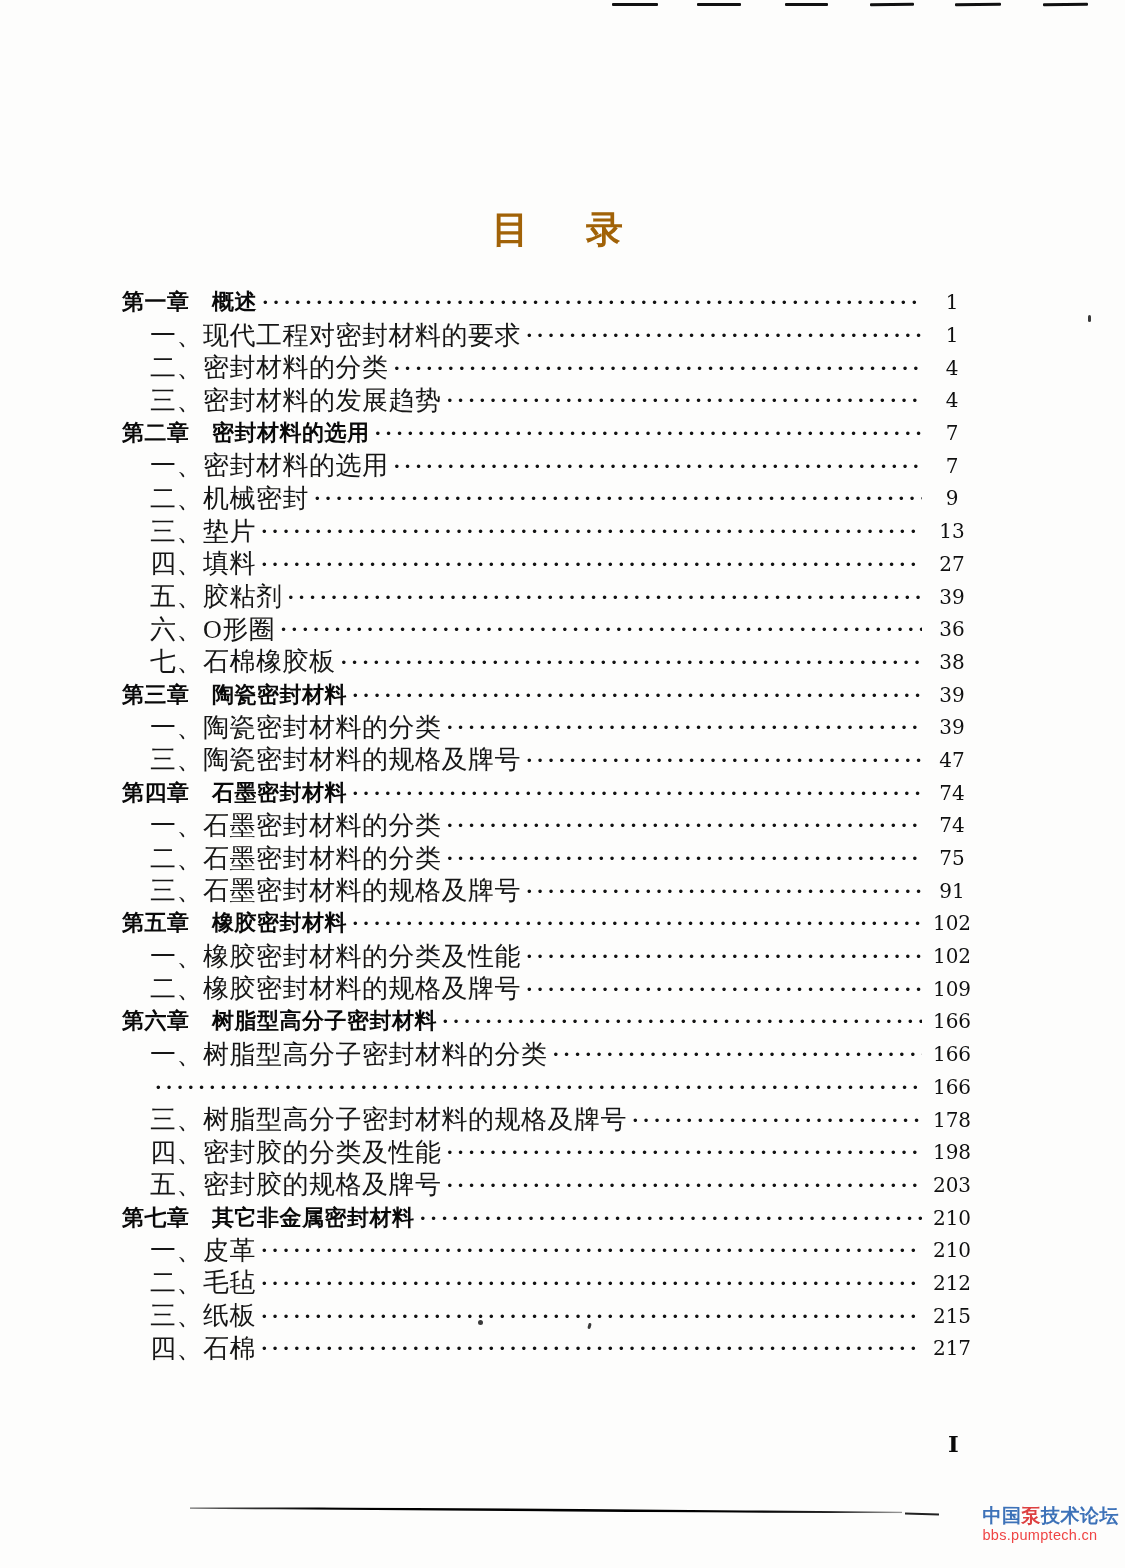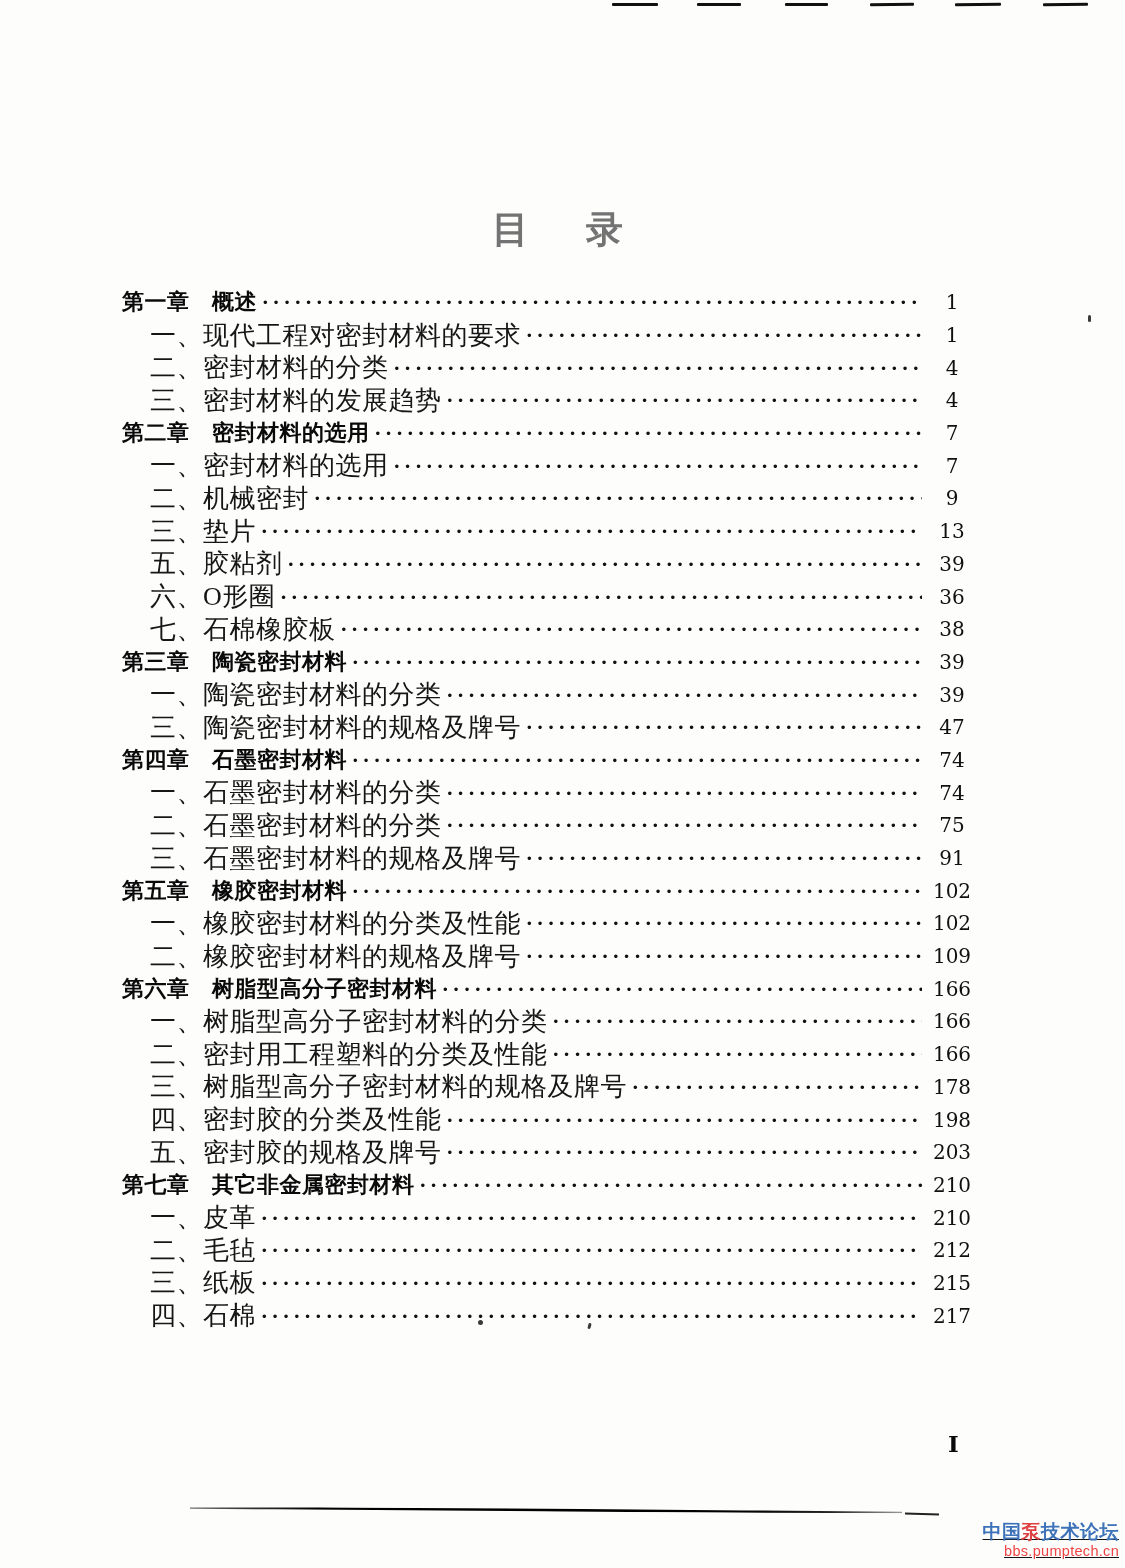--- a/index.html
+++ b/index.html
@@ -27,21 +27,21 @@
   }
   .bottom-line-tail{position:absolute;left:905px;top:1513px;width:34px;height:2px;background:#222;transform:rotate(2deg);}
   .speck{position:absolute;background:#3a3a3a;border-radius:50%;}
   .sp1{left:478px;top:1320px;width:5px;height:5px;}
   .sp2{left:588px;top:1323px;width:3px;height:6px;border-radius:2px;transform:rotate(15deg);}
   .sp3{left:1088px;top:315px;width:3px;height:7px;border-radius:2px;}
   
   .doc-title{
     position:absolute;top:205px;left:0;width:1125px;text-align:center;
     font-family:Liberation Mono, monospace;
-    font-weight:bold;font-size:37px;letter-spacing:10px;color:#737373;
+    font-weight:bold;font-size:37px;letter-spacing:10px;color:#a16207;
   }
   
   .toc{position:absolute;left:122px;top:286px;width:854px;}
   .row{display:flex;align-items:center;height:32.7px;white-space:nowrap;}
   .row .label{flex:0 0 auto;text-align:right;}
   .row.chapter .label{
     font-family:"Liberation Sans","DejaVu Sans",sans-serif;
     font-weight:bold;font-size:22px;color:#0a0a0a;letter-spacing:.5px;
   }
   .row.section{padding-left:28px;}
@@ -58,21 +58,21 @@
   .pagenum{
     flex:0 0 48px;text-align:center;font-size:20px;color:#101010;
     font-family:"DejaVu Serif","Liberation Serif",serif;
   }
   
   .folio{
     position:absolute;left:948px;top:1430px;font-size:23px;font-weight:bold;
     font-family:"DejaVu Serif","Liberation Serif",serif;color:#0a0a0a;
   }
   
-  .watermark{position:absolute;right:6px;bottom:8px;text-align:right;line-height:1.15;text-decoration:underline;}
+  .watermark{position:absolute;right:6px;bottom:24px;line-height:1.15;}
   .wm-line1{
     font-family:"Liberation Sans","DejaVu Sans",sans-serif;
     font-weight:bold;font-size:19px;letter-spacing:.5px;
   }
   .wm-line2{
     font-family:"Liberation Sans","DejaVu Sans",sans-serif;
     font-size:14.5px;letter-spacing:.3px;
   }
 </style>
 </head>
@@ -129,20 +129,25 @@
     <span class="leader"></span>
     <span class="pagenum">9</span>
   </div>
 
   <div class="row section">
     <span class="label">三、垫片</span>
     <span class="leader"></span>
     <span class="pagenum">13</span>
   </div>
 
+  <div class="row section">
+    <span class="label">四、填料</span>
+    <span class="leader"></span>
+    <span class="pagenum">27</span>
+  </div>
 
   <div class="row section">
     <span class="label">五、胶粘剂</span>
     <span class="leader"></span>
     <span class="pagenum">39</span>
   </div>
 
   <div class="row section">
     <span class="label">六、O形圈</span>
     <span class="leader"></span>
@@ -222,21 +227,20 @@
     <span class="pagenum">166</span>
   </div>
 
   <div class="row section">
     <span class="label">一、树脂型高分子密封材料的分类</span>
     <span class="leader"></span>
     <span class="pagenum">166</span>
   </div>
 
   <div class="row section">
-    <span class="label">二、密封用工程塑料的分类及性能</span>
     <span class="leader"></span>
     <span class="pagenum">166</span>
   </div>
 
   <div class="row section">
     <span class="label">三、树脂型高分子密封材料的规格及牌号</span>
     <span class="leader"></span>
     <span class="pagenum">178</span>
   </div>
 

